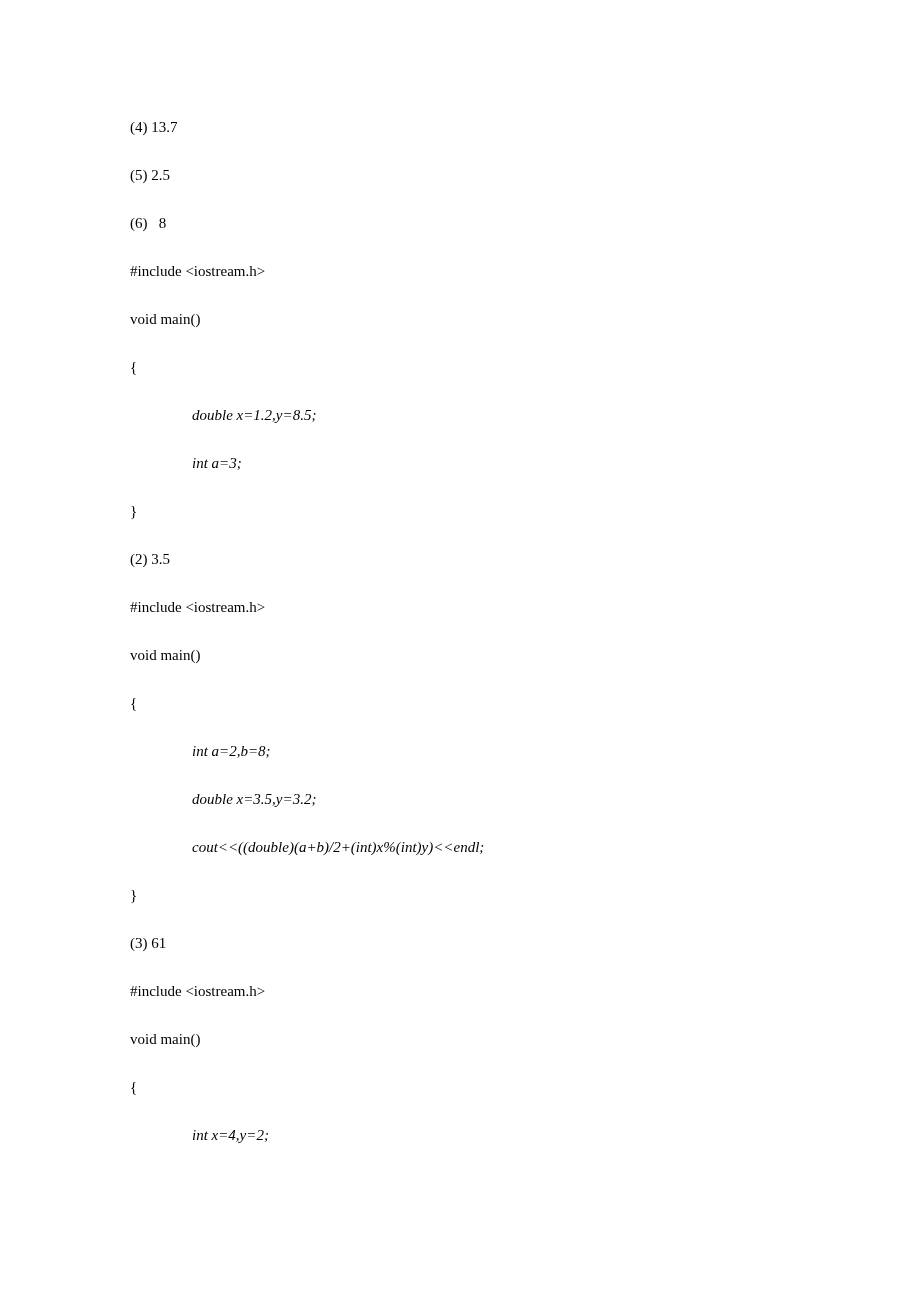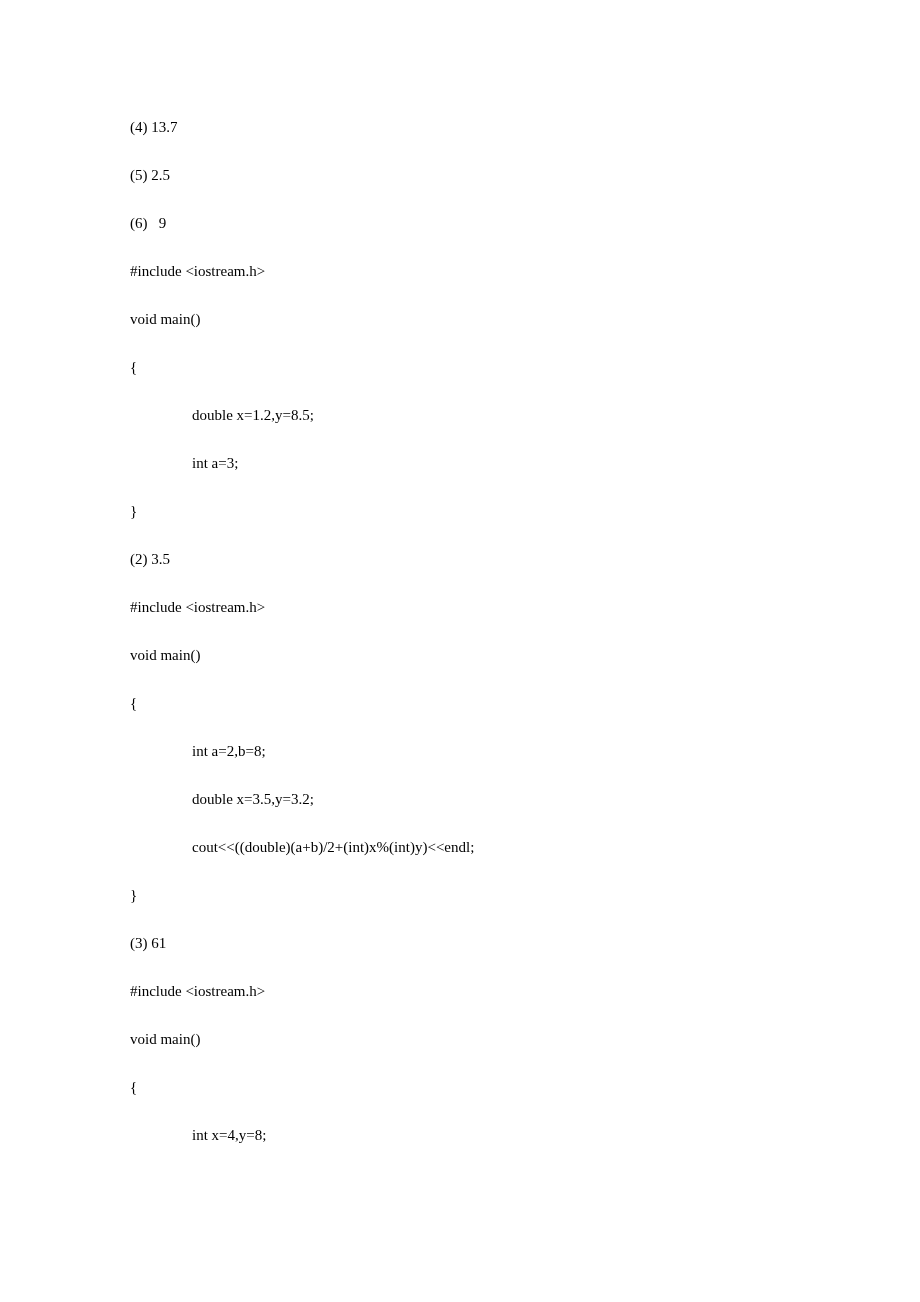--- a/index.html
+++ b/index.html
@@ -14,41 +14,42 @@
   .page {
     padding: 115px 130px 80px 130px;
     line-height: 1.6;
   }
   .line {
     margin-bottom: 24px;
     white-space: pre;
   }
   .indent {
     padding-left: 62px;
+    font-style: italic;
   }
 </style>
 </head>
 <body>
 
 <div class="page" id="page-root">
     <div class="line">(4) 13.7</div>
     <div class="line">(5) 2.5</div>
-    <div class="line">(6)   9</div>
+    <div class="line">(6)   8</div>
     <div class="line">#include &lt;iostream.h&gt;</div>
     <div class="line">void main()</div>
     <div class="line">{</div>
     <div class="line indent">double x=1.2,y=8.5;</div>
     <div class="line indent">int a=3;</div>
     <div class="line">}</div>
     <div class="line">(2) 3.5</div>
     <div class="line">#include &lt;iostream.h&gt;</div>
     <div class="line">void main()</div>
     <div class="line">{</div>
     <div class="line indent">int a=2,b=8;</div>
     <div class="line indent">double x=3.5,y=3.2;</div>
     <div class="line indent">cout&lt;&lt;((double)(a+b)/2+(int)x%(int)y)&lt;&lt;endl;</div>
     <div class="line">}</div>
     <div class="line">(3) 61</div>
     <div class="line">#include &lt;iostream.h&gt;</div>
     <div class="line">void main()</div>
     <div class="line">{</div>
-    <div class="line indent">int x=4,y=8;</div>
+    <div class="line indent">int x=4,y=2;</div>
   </div>
 
 </body></html>

